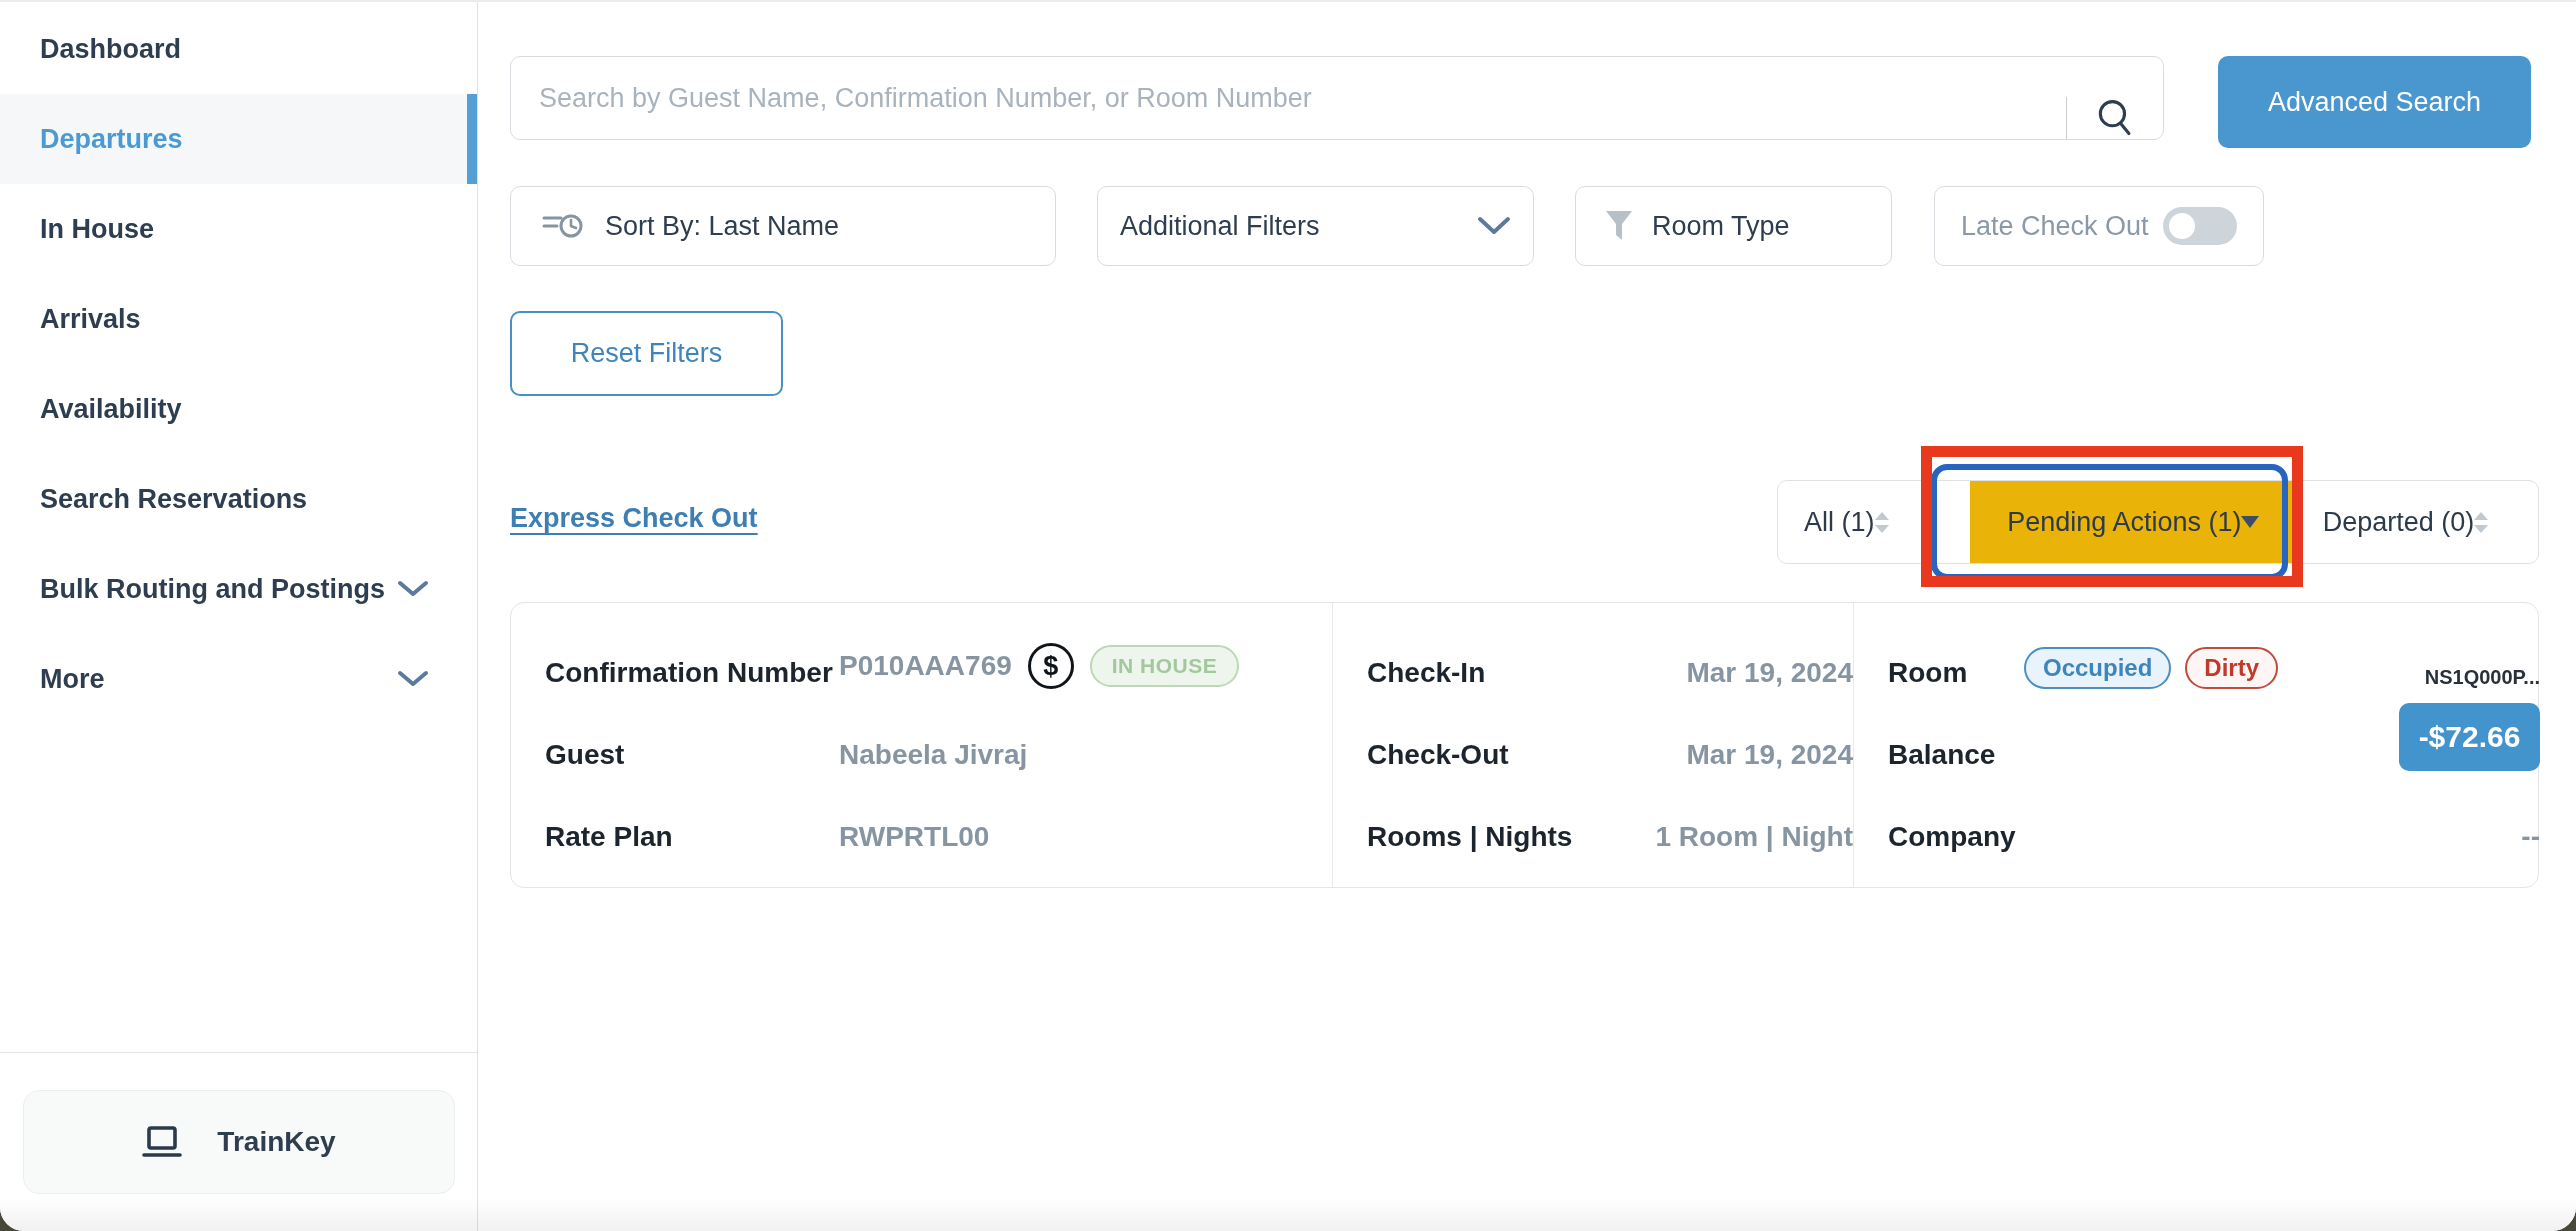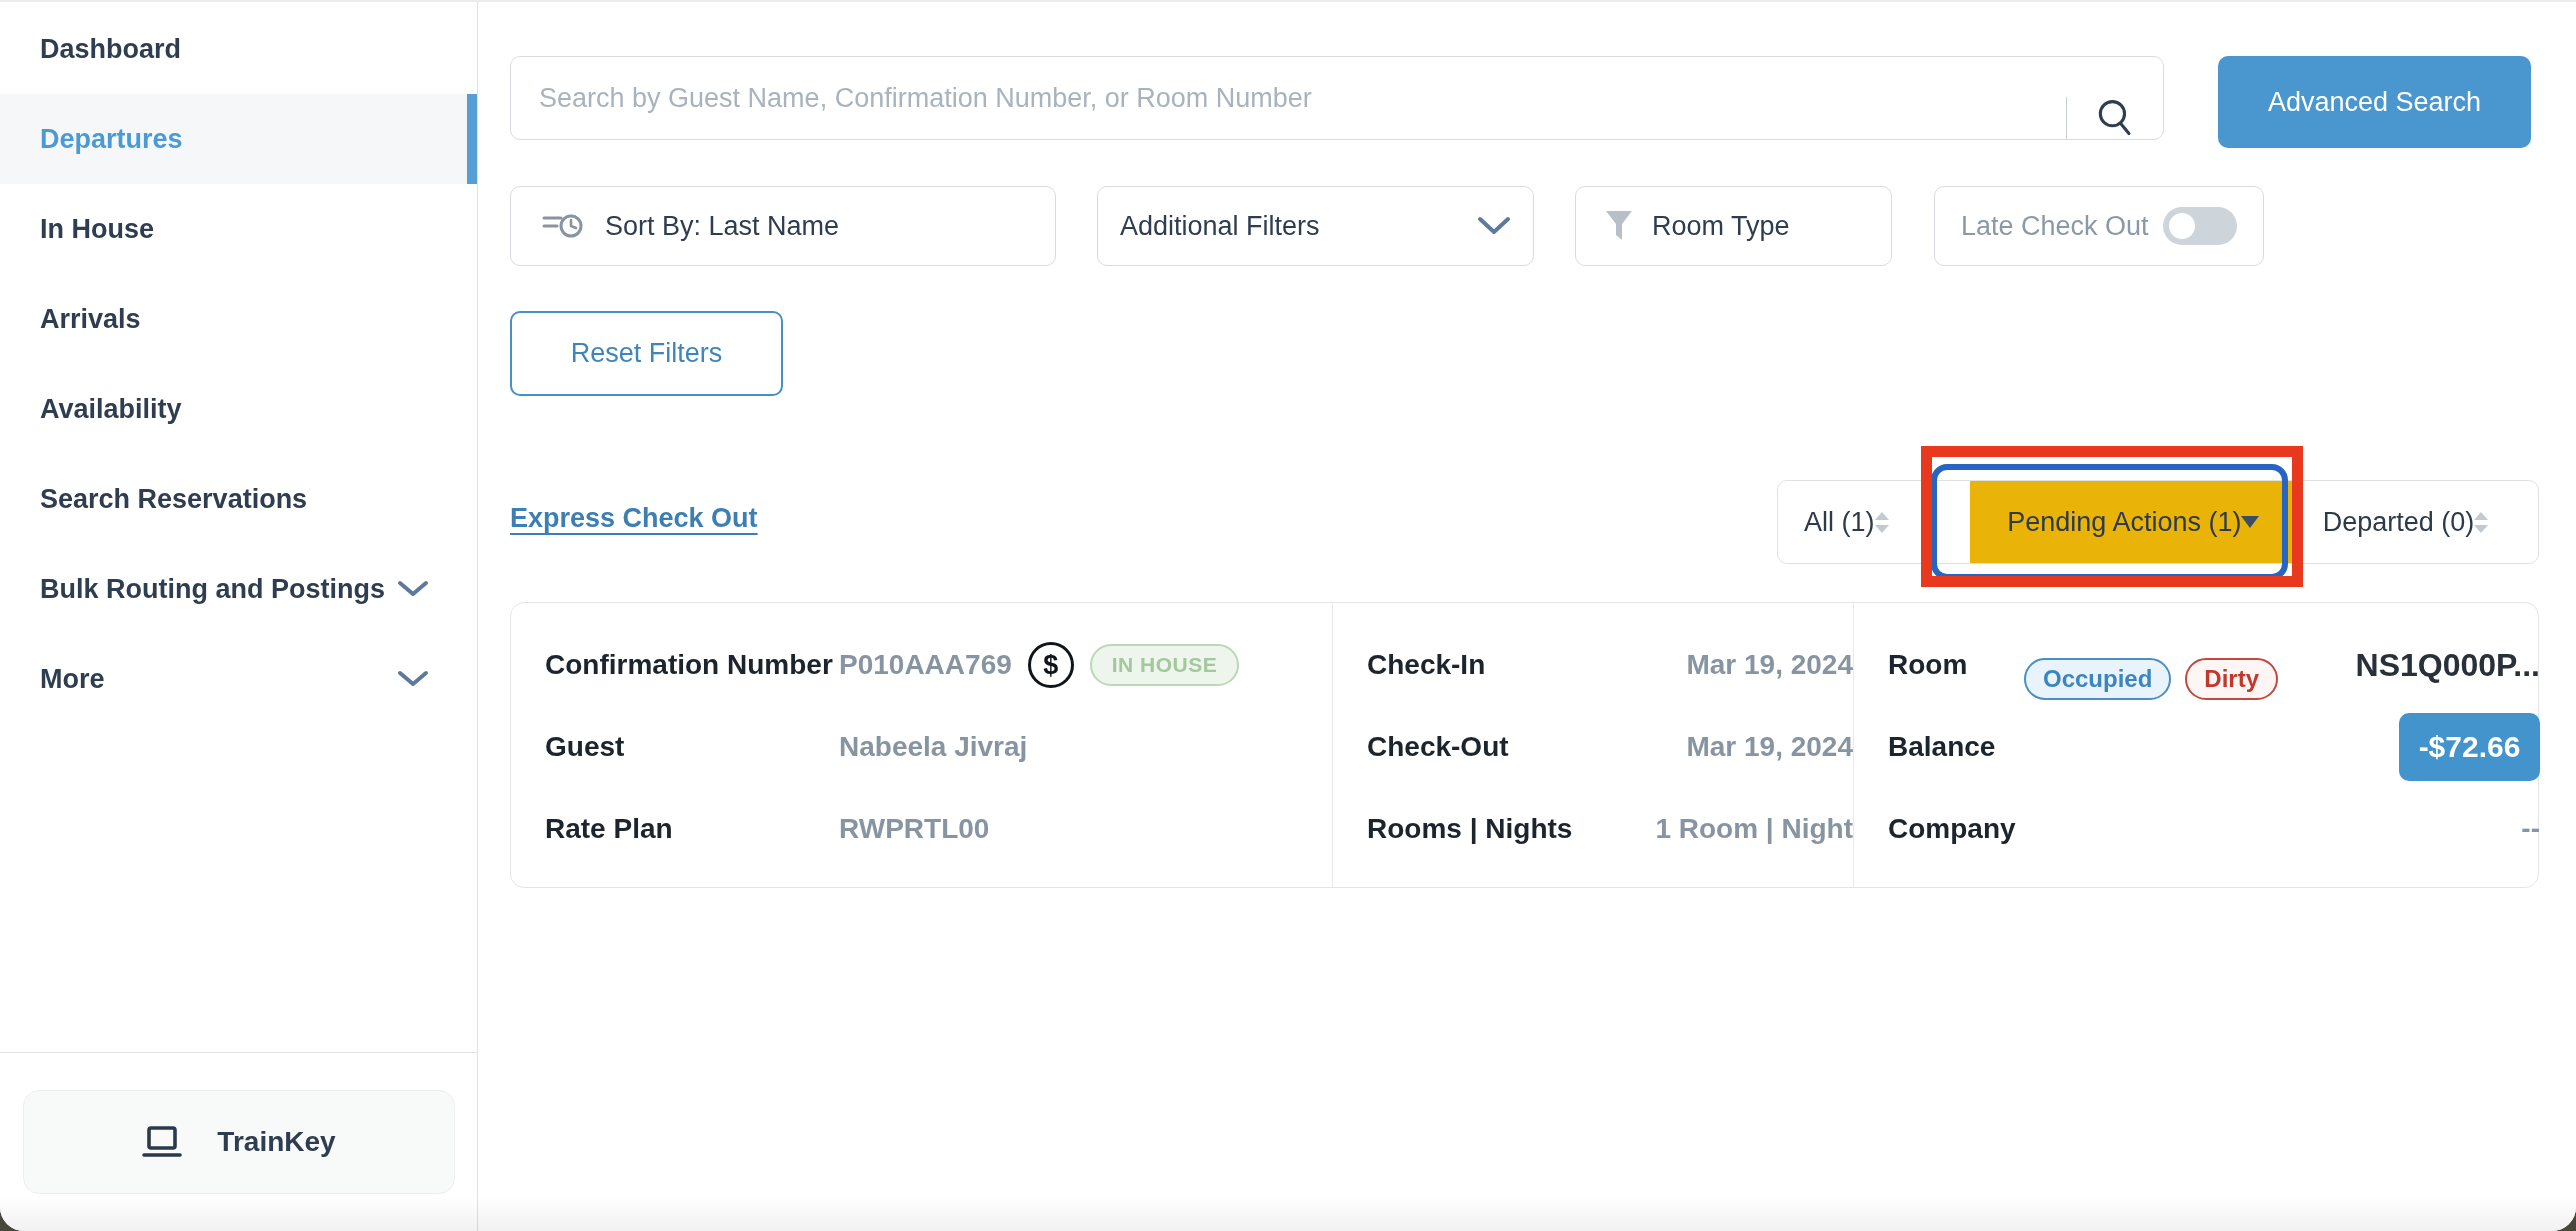--- a/index.html
+++ b/index.html
@@ -200,21 +200,21 @@
     border: 1px solid #e3e5e8; border-radius: 14px;
     background: #fff;
     display: grid;
     grid-template-columns: 821px 521px 687px;
   }
   .card .col { padding: 38px 0 30px 34px; }
   .card .col + .col { border-left: 1px solid #e7e9eb; }
   .col-right { padding-right: 26px; }
   .col-mid   { padding-right: 60px; }
   .row {
-    display: flex; align-items: center;
+    display: flex; align-items: flex-end;
     height: 48px; margin-bottom: 34px;
   }
   .row:last-child { margin-bottom: 0; }
   .lbl { font-size: 28px; font-weight: bold; color: #1c242e; }
   .col-left .lbl { flex: 0 0 294px; }
   .col-mid  .lbl { flex: 0 0 249px; }
   .col-right .lbl { flex: 0 0 134px; }
   .val { font-size: 28px; font-weight: bold; color: #8795a3; }
   .val-right { margin-left: auto; }
 
@@ -233,21 +233,21 @@
     display: flex; align-items: center;
   }
   .pill {
     height: 42px; padding: 0 17px;
     border-radius: 22px;
     font-size: 24px; font-weight: bold;
     display: flex; align-items: center; margin-top: 28px;
   }
   .pill-occupied { border: 2px solid #4a8fc0; background: #e9f3fb; color: #3c86c0; margin-left: 2px; }
   .pill-dirty    { border: 2px solid #c24a3c; background: #fdf6f5; color: #c0392b; margin-left: 14px; }
-  .room-number { margin-left: auto; font-size: 32px; font-weight: bold; color: #28303a; }
+  .room-number { margin-left: auto; font-size: 20px; font-weight: bold; color: #28303a; }
   .balance-badge {
     margin-left: auto;
     min-width: 141px; height: 68px; padding: 0 18px;
     background: #4394cc; border-radius: 10px;
     color: #ffffff; font-size: 30px; font-weight: bold;
     display: flex; align-items: center; justify-content: center;
     cursor: pointer;
   }
   .icon { display: inline-flex; align-items: center; justify-content: center; }
 </style>

